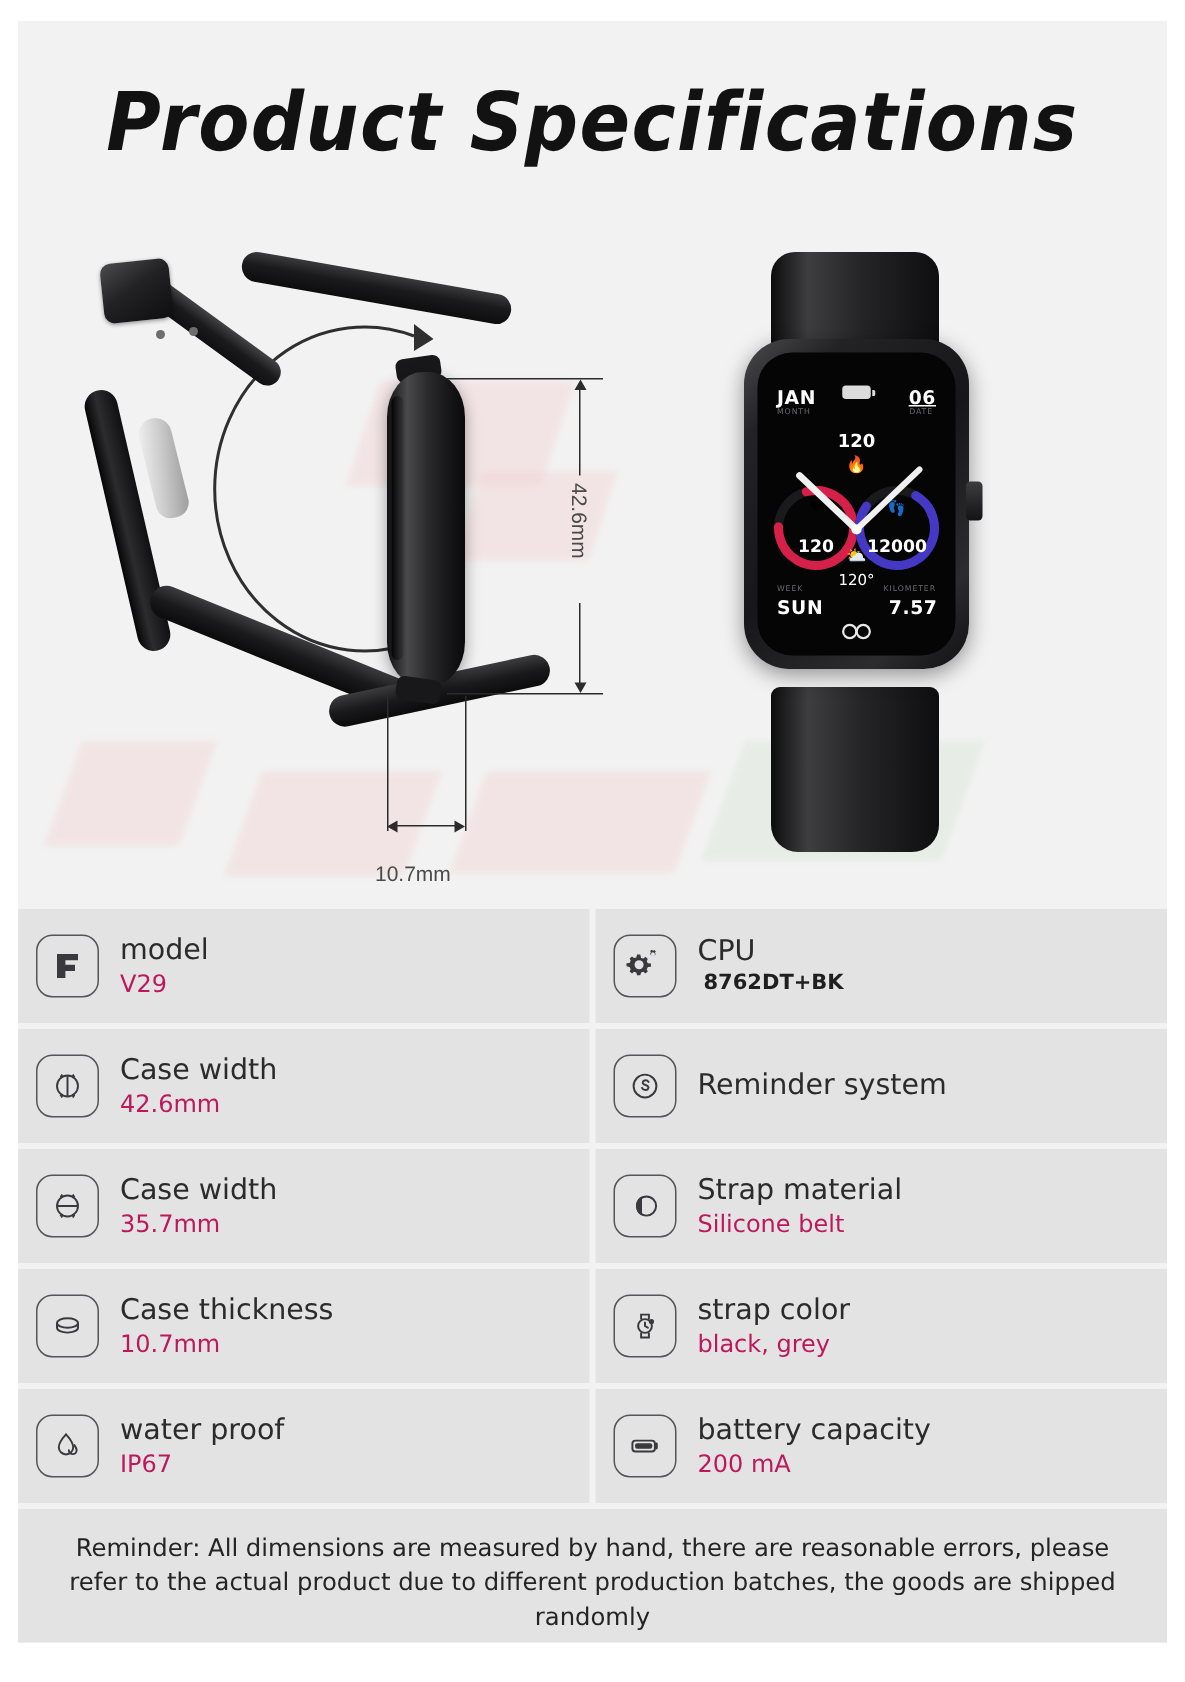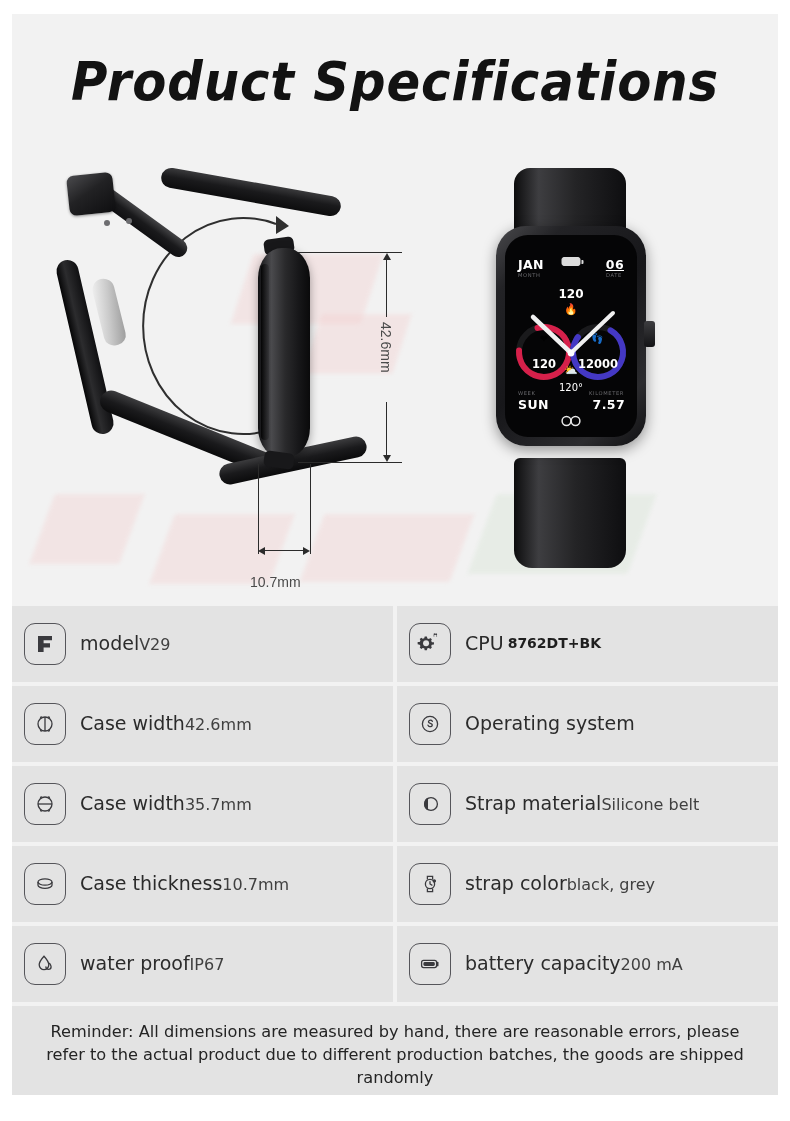--- a/index.html
+++ b/index.html
@@ -260,27 +260,27 @@
     padding: 9px 12px;
     min-height: 76px;
   }
   .spec-ic {
     width: 42px; height: 42px; min-width: 42px;
     border: 1.6px solid #55555a;
     border-radius: 11px;
     margin-right: 14px;
     display: flex; align-items: center; justify-content: center;
   }
-  .spec-txt { display: flex; flex-direction: row; justify-content: center; }
+  .spec-txt { display: flex; flex-direction: column; justify-content: center; }
   .spec-label {
     font-size: 19px; color: #2b2b2b; line-height: 1.12;
     font-family: "DejaVu Sans", sans-serif;
   }
   .spec-value {
-    font-size: 16px; color: #404040; line-height: 1.2; margin-top: 2px;
+    font-size: 16px; color: #be185d; line-height: 1.2; margin-top: 2px;
     font-family: "DejaVu Sans", sans-serif;
   }
   .spec-value.strong {
     font-size: 14px; color: #1f1f1f; font-weight: 700; padding-left: 4px;
   }
   .spec-value.os { font-size: 15.5px; }
 
   .reminder {
     background: #e3e3e3;
     margin-top: 4px;
@@ -463,21 +463,21 @@
         </div>
       </div>
       <div class="spec-cell">
         <div class="spec-ic">
           <svg width="26" height="26" viewBox="0 0 26 26" fill="none" stroke="#3a3a3e" stroke-width="1.3">
             <circle cx="13" cy="13" r="7.6"></circle>
             <path d="M15.4 10.3c-.6-.9-1.7-1.3-2.7-1-.9.25-1.4 1.1-1.1 1.9.3.85 1.5 1 2.4 1.35.9.35 1.5 1 1.2 1.95-.3.9-1.4 1.35-2.4 1.1-.9-.2-1.5-.75-1.8-1.4" stroke-linecap="round"></path>
           </svg>
         </div>
         <div class="spec-txt">
-          <div class="spec-label">Operating system</div>
+          <div class="spec-label">Reminder system</div>
         </div>
       </div>
     </div>
 
     <div class="spec-row">
       <div class="spec-cell">
         <div class="spec-ic">
           <svg width="26" height="26" viewBox="0 0 26 26" fill="none" stroke="#3a3a3e" stroke-width="1.3">
             <circle cx="13" cy="13" r="7"></circle>
             <path d="M8.4 7.2l1.1-1.8M17.6 7.2l-1.1-1.8M8.4 18.8l1.1 1.8M17.6 18.8l-1.1 1.8"></path>

